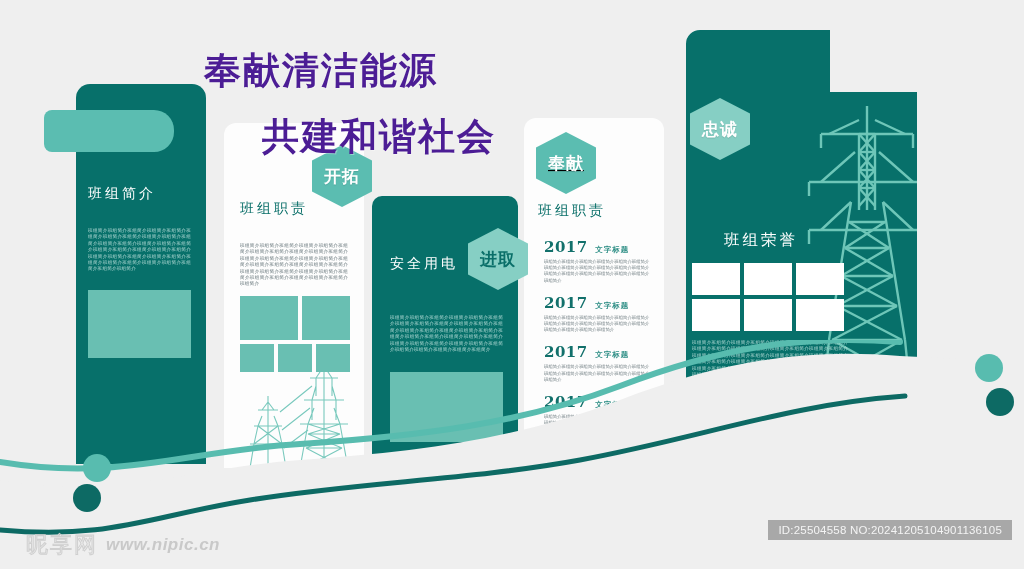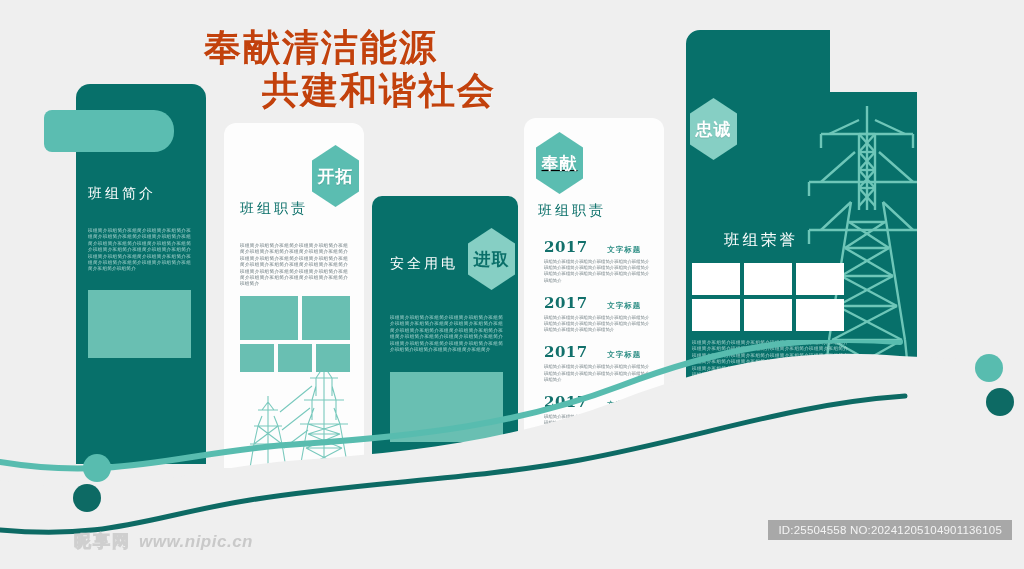--- a/index.html
+++ b/index.html
@@ -7,24 +7,25 @@
     width:1024px;height:569px;overflow:hidden;
     background:#eeeeee;
     font-family:"Liberation Sans","DejaVu Sans",sans-serif;
     position:relative;
   }
   #stage{position:absolute;left:0;top:0;width:1024px;height:569px;overflow:hidden;background:#efefef;}
 
   
   .title-wrap{position:absolute;left:196px;top:26px;width:430px;height:100px;z-index:40;}
   .title-l1,.title-l2{
-    color:#c2410c;font-weight:bold;letter-spacing:2px;
+    color:#4c1d95;font-weight:bold;letter-spacing:2px;
     font-family:"DejaVu Serif","Liberation Serif",serif;
     text-shadow:1px 1px 0 rgba(255,255,255,.35);
     white-space:nowrap;
+    margin-top:23px;
   }
   .title-l1{font-size:37px;line-height:42px;margin-left:8px;}
   .title-l2{font-size:37px;line-height:44px;margin-left:66px;}
 
   
   .panel{position:absolute;}
   .panel-dark{background:#07706A;}
   .panel-white{background:#fdfdfd;}
 
   .h-title{font-weight:normal;letter-spacing:3px;white-space:nowrap;
@@ -37,45 +38,45 @@
     word-break:break-all;text-align:justify;
   }
   .bt-light{color:#b9ded9;}
   .bt-dark{color:#5f6f74;}
 
   .photo-box{background:#69bfb2;}
   .photo-white{background:#ffffff;}
 
   
   .hex{
-    position:absolute;width:47px;height:62px;
+    position:absolute;width:60px;height:62px;
     display:flex;align-items:center;justify-content:center;
     clip-path:polygon(50% 0%,100% 25%,100% 75%,50% 100%,0% 75%,0% 25%);
     z-index:30;
   }
   .hex span{font-size:17px;font-weight:bold;letter-spacing:1px;
             font-family:"DejaVu Serif","Liberation Serif",serif;}
   .hex-fill-mid{background:#5bbdb1;}
   .hex-fill-light{background:#86cfc4;}
   .hex-txt-white{color:#ffffff;text-shadow:0 1px 1px rgba(0,0,0,.12);}
   .hex-txt-dark{color:#0a6f69;text-align:center;}
 
   
   .tl-item{margin-bottom:10px;}
   .tl-head{white-space:nowrap;}
   .tl-year{font-size:15px;font-weight:bold;color:#12706b;
            font-family:"DejaVu Serif","Liberation Serif",serif;letter-spacing:.5px;}
-  .tl-sub{font-size:7.5px;font-weight:bold;color:#2f8f86;margin-left:15px;letter-spacing:1px;}
+  .tl-sub{font-size:7.5px;font-weight:bold;color:#2f8f86;margin-left:3px;letter-spacing:1px;}
   .tl-body{font-size:4.4px;line-height:6.2px;color:#6a787d;word-break:break-all;margin-top:3px;}
 
   
   .wm{position:absolute;left:26px;top:530px;z-index:90;display:flex;align-items:center;gap:8px;}
-  .wm-cn{font-size:17px;font-weight:bold;color:rgba(255,255,255,.0);
+  .wm-cn{font-size:22px;font-weight:normal;color:rgba(255,255,255,.0);
          -webkit-text-stroke:1px #cfcfcf;letter-spacing:2px;
-         font-family:"DejaVu Sans","Liberation Sans",sans-serif;margin-left:48px;}
+         font-family:"DejaVu Sans","Liberation Sans",sans-serif;}
   .wm-url{font-size:17px;font-style:italic;font-weight:bold;color:#c9c9c9;letter-spacing:.5px;}
   .idbar{position:absolute;right:12px;top:520px;background:#a8a8a8;color:#f4f4f4;
          font-size:11.5px;padding:4px 10px;letter-spacing:.2px;z-index:90;white-space:nowrap;}
 
   svg{display:block;}
 </style>
 </head>
 <body>
 
 <div id="stage">

